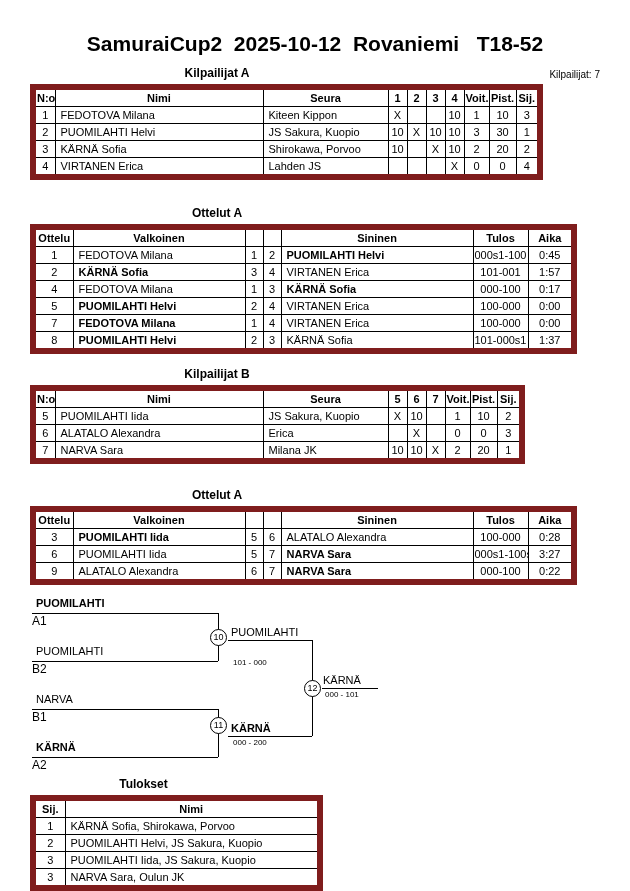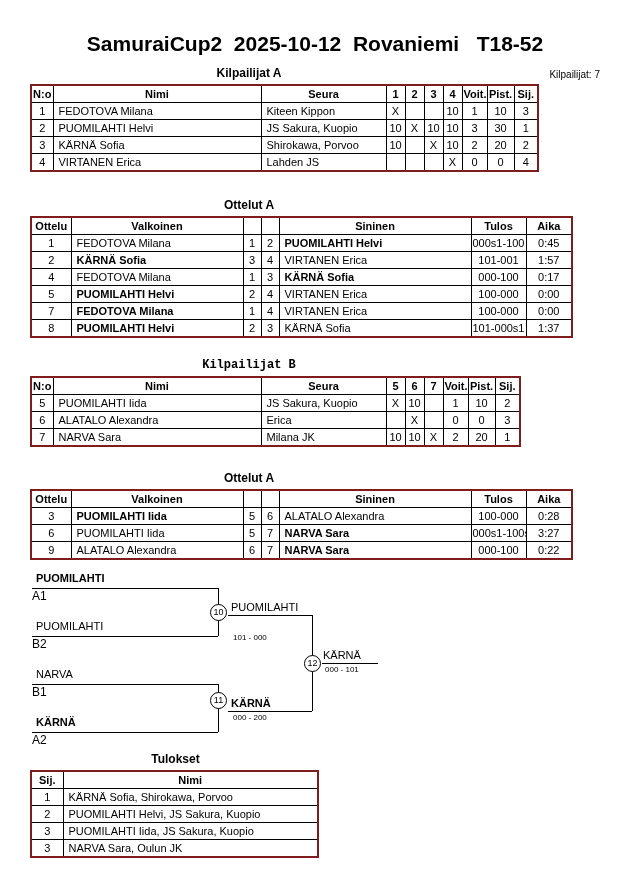--- a/index.html
+++ b/index.html
@@ -1,27 +1,27 @@
 <!DOCTYPE html>
 <html><head>
 <meta charset="utf-8">
 <style>
   html,body{margin:0;padding:0;}
   body{width:630px;height:891px;background:#fff;color:#000;font-family:"Liberation Sans",sans-serif;}
   .page{position:relative;width:630px;height:891px;overflow:hidden;}
   .doc-title{padding-top:32px;text-align:center;font-size:21px;font-weight:bold;white-space:pre;}
   .heading-row{position:relative;margin-top:10px;height:15px;}
-  .section-heading{font-size:12px;font-weight:bold;text-align:center;height:15px;padding-left:32px;}
+  .section-heading{font-size:12px;font-weight:bold;text-align:center;height:15px;}
   .w434{width:434px;}
   .w287{width:287px;}
   .mt26{margin-top:26px;}
-  .mt30{margin-top:20px;font-family:Liberation Mono, monospace;}
+  .mt30{margin-top:13px;}
   .mt24{margin-top:24px;}
   .count-label{position:absolute;top:3px;right:30px;font-size:10px;text-align:center;}
-  table.tbl{border-collapse:collapse;table-layout:fixed;margin:3px 0 0 30px;border:2px solid #7f1d1d;font-size:11px;}
+  table.tbl{border-collapse:collapse;table-layout:fixed;margin:3px 0 0 30px;border:6px solid #7f1d1d;font-size:11px;}
   .tbl th,.tbl td{border:1px solid #000;height:16px;padding:0 2px;overflow:hidden;white-space:nowrap;vertical-align:middle;}
   .tbl th{font-weight:bold;text-align:center;padding:0 1px;}
   .tbl td.l{text-align:left;padding-left:5px;}
   .tbl td.c{text-align:center;padding:0 1px;}
   .win{font-weight:bold;}
   .bracket{position:relative;height:180px;margin-top:12px;font-size:11px;}
   .b-name{position:absolute;height:13px;line-height:13px;}
   .bold{font-weight:bold;}
   .b-slot{position:absolute;font-size:12px;height:12px;line-height:12px;}
   .hline{position:absolute;height:0;border-top:1px solid #000;}

